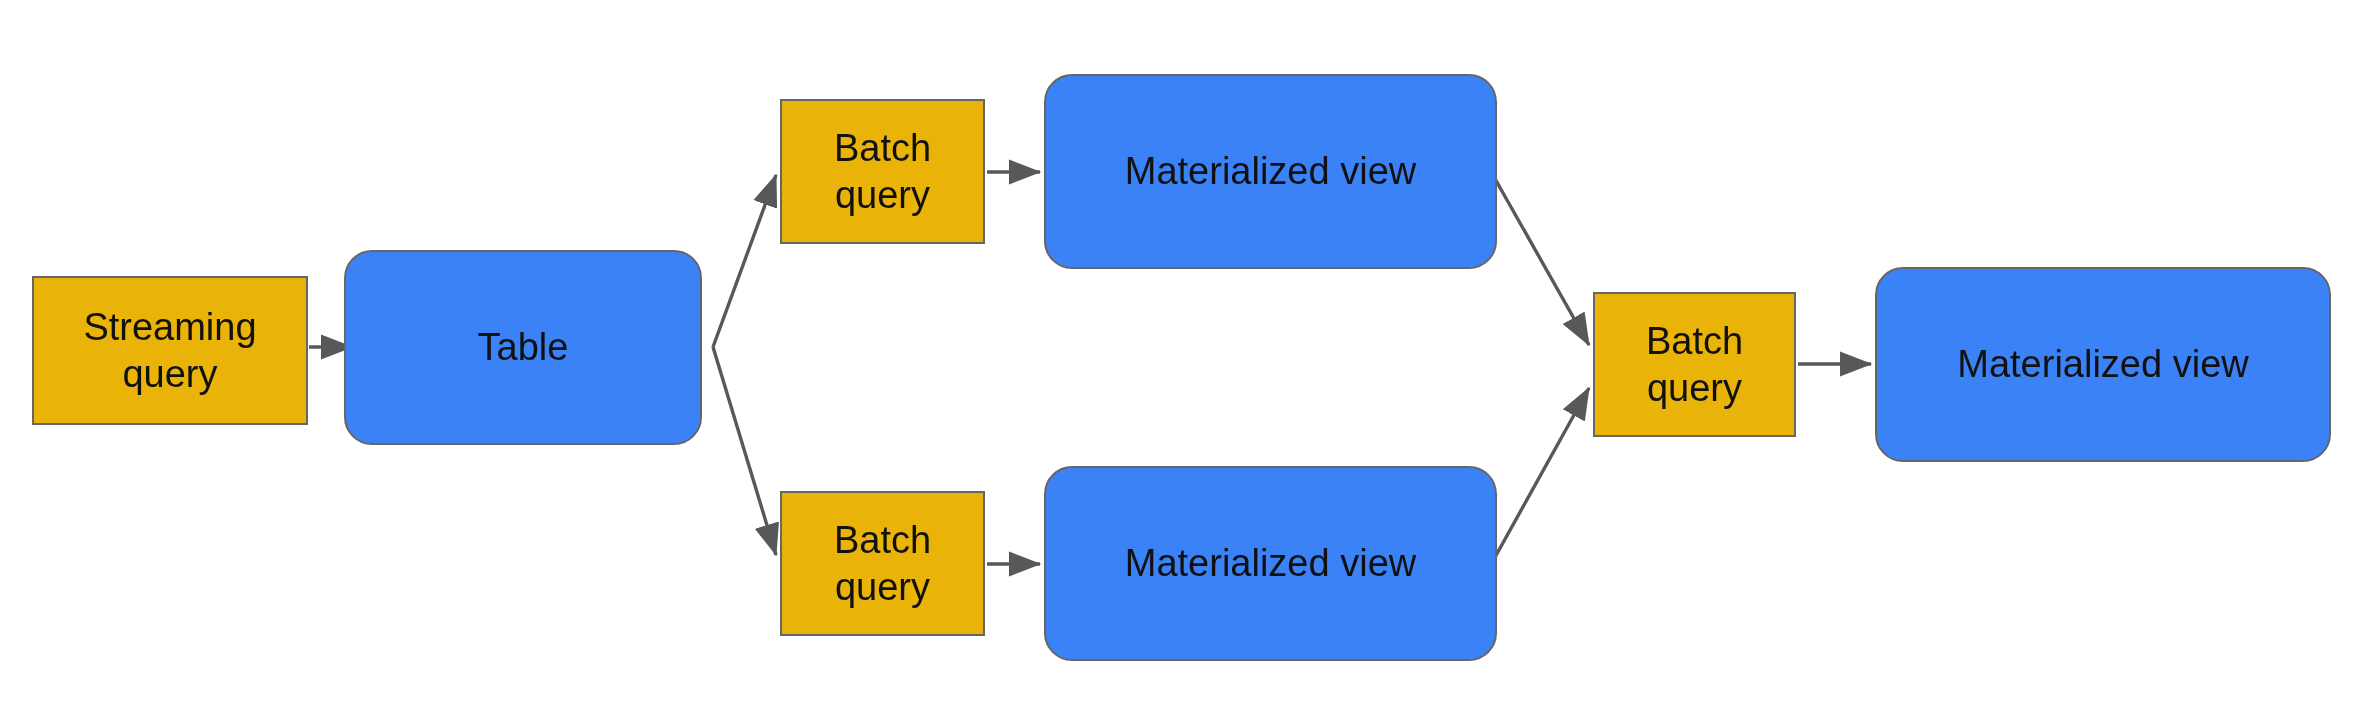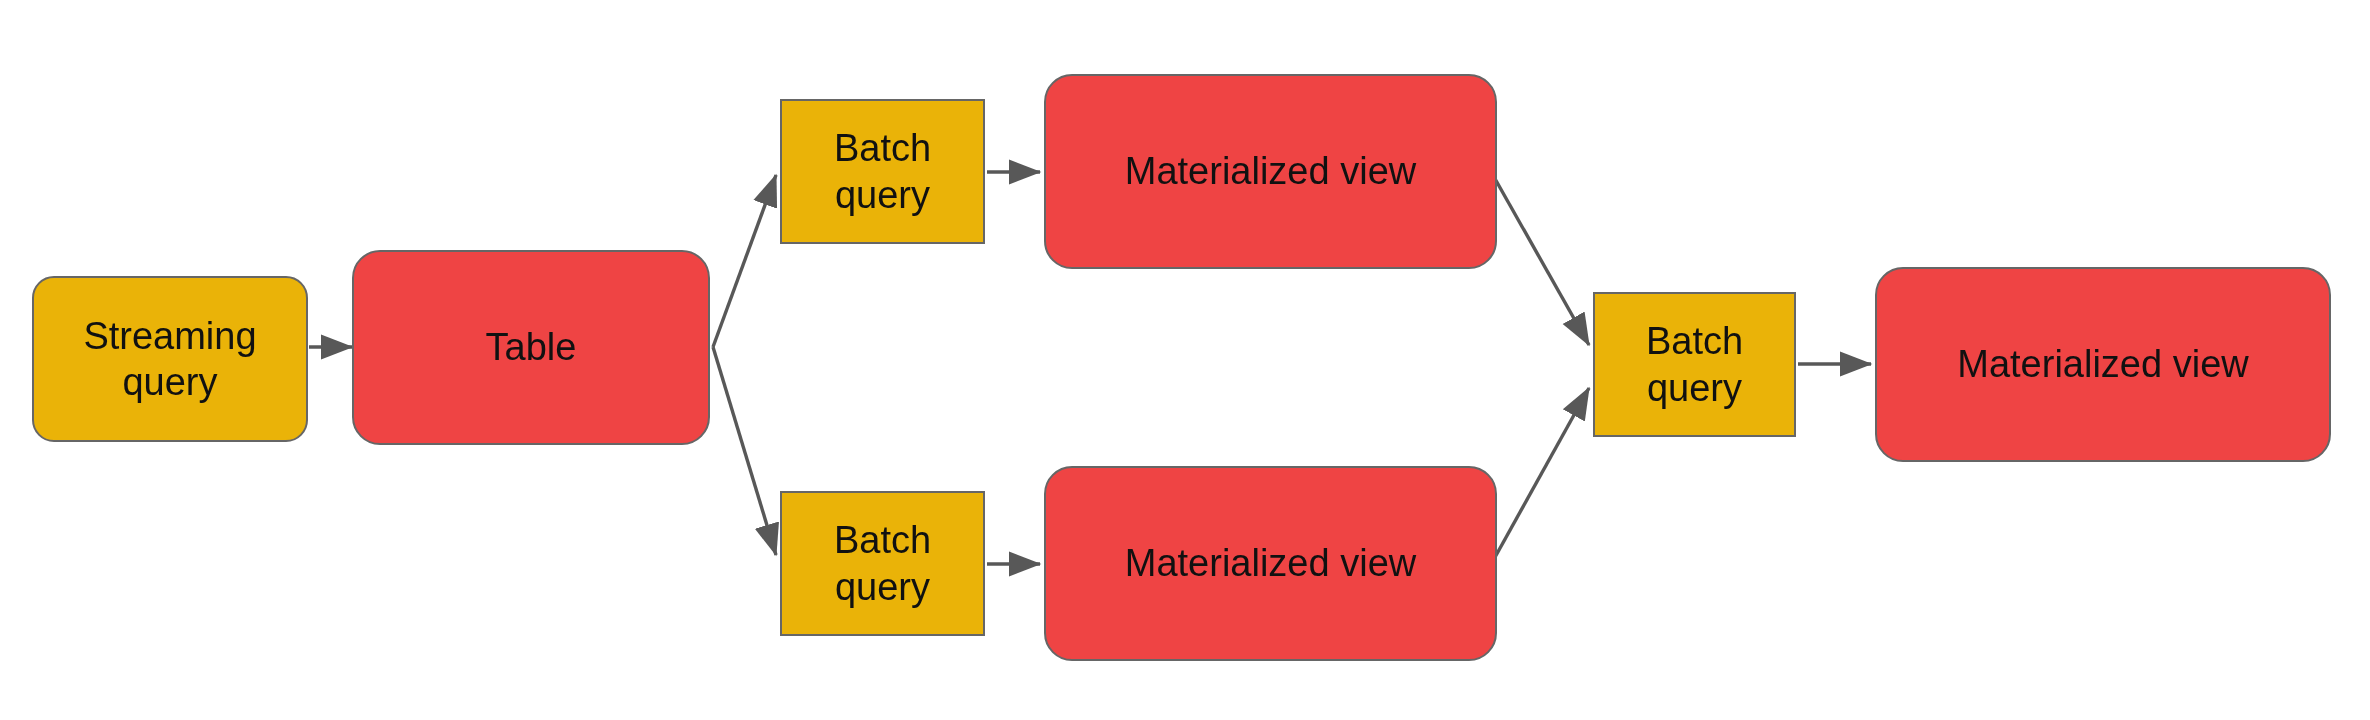--- a/index.html
+++ b/index.html
@@ -39,21 +39,21 @@
     border-style: solid;
     border-width: 2px;
   }
   .node-process {
     background: #eab308;
     border-color: #666666;
     border-radius: 0;
     font-size: 38px;
   }
   .node-store {
-    background: #ef4444;
+    background: #3b82f6;
     border-color: #666666;
     border-radius: 28px;
     font-size: 38px;
   }
 </style>
 </head>
 <body>
 
 <div id="diagram-canvas" style="width: 2370px; height: 720px; background: rgb(255, 255, 255);">
 
@@ -74,24 +74,24 @@
 
     <line x1="987" y1="564" x2="1040" y2="564" stroke="#585858" stroke-width="3.4" marker-end="url(#arrowhead)"></line>
 
     <line x1="1494" y1="177" x2="1589" y2="345" stroke="#585858" stroke-width="3.4" marker-end="url(#arrowhead)"></line>
 
     <line x1="1494" y1="559" x2="1589" y2="388" stroke="#585858" stroke-width="3.4" marker-end="url(#arrowhead)"></line>
 
     <line x1="1798" y1="364" x2="1871" y2="364" stroke="#585858" stroke-width="3.4" marker-end="url(#arrowhead)"></line>
   </svg>
 
-  <div class="node node-process" style="left: 32px; top: 276px; width: 276px; height: 166px; border-radius: 22px;"><span>Streaming
+  <div class="node node-process" style="left: 32px; top: 276px; width: 276px; height: 149px;"><span>Streaming
 query</span></div>
 
-  <div class="node node-store" style="left: 352px; top: 250px; width: 358px; height: 195px;"><span>Table</span></div>
+  <div class="node node-store" style="left: 344px; top: 250px; width: 358px; height: 195px;"><span>Table</span></div>
 
   <div class="node node-process" style="left: 780px; top: 99px; width: 205px; height: 145px;"><span>Batch
 query</span></div>
 
   <div class="node node-store" style="left: 1044px; top: 74px; width: 453px; height: 195px;"><span>Materialized view</span></div>
 
   <div class="node node-process" style="left: 780px; top: 491px; width: 205px; height: 145px;"><span>Batch
 query</span></div>
 
   <div class="node node-store" style="left: 1044px; top: 466px; width: 453px; height: 195px;"><span>Materialized view</span></div>

